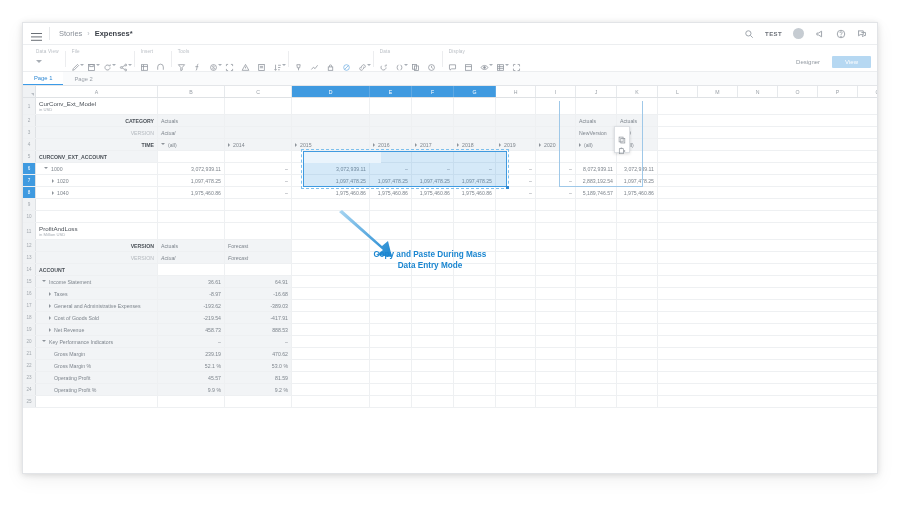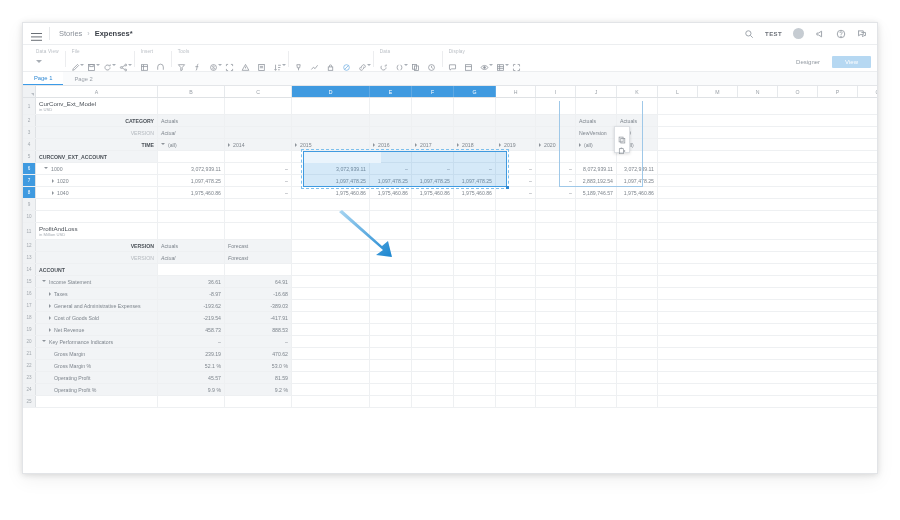--- a/index.html
+++ b/index.html
@@ -787,14 +787,18 @@
 
   <svg class="arrow" style="left:335px; top:210px; width:80px; height:50px;" viewBox="0 0 80 50">
     <defs>
       <linearGradient id="agrad" x1="0" y1="0" x2="1" y2="1">
         <stop offset="0" stop-color="#a9d6f2"></stop>
         <stop offset="1" stop-color="#1b86d0"></stop>
       </linearGradient>
     </defs>
     <path d="M4 2 L48 40 L41 45 L57 47 L53 31 L47 36 L7 0 Z" fill="url(#agrad)"></path>
   </svg>
+  <div class="callout" style="left:330px; top:250px; width:200px;">
+    <div>Copy and Paste During Mass</div>
+    <div>Data Entry Mode</div>
+  </div>
 
 </div>
 
 </body></html>

